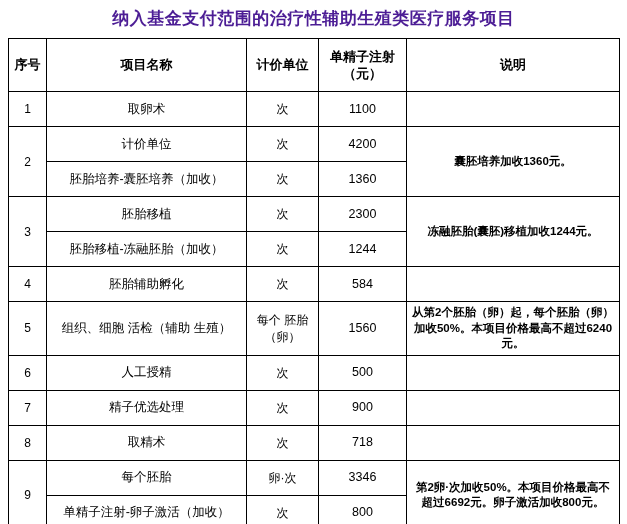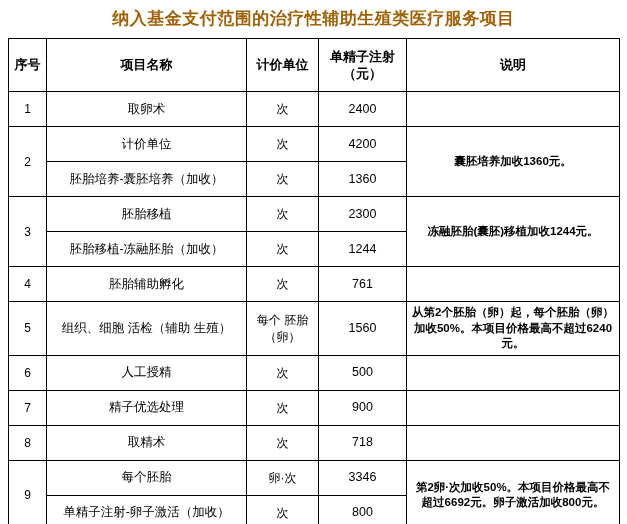--- a/index.html
+++ b/index.html
@@ -21,21 +21,21 @@
     box-sizing: border-box;
     padding: 0 8px;
   }
   .doc-title {
     text-align: center;
     font-size: 17px;
     font-weight: bold;
     letter-spacing: 0.5px;
     padding: 8px 0 9px 0;
     line-height: 1.25;
-    color: #a16207;
+    color: #4c1d95;
   }
   table.fee-table {
     width: 611px;
     border-collapse: collapse;
     table-layout: fixed;
     font-size: 12px;
   }
   table.fee-table td, table.fee-table th {
     border: 1px solid #000000;
     text-align: center;
@@ -89,21 +89,21 @@
         <th>计价单位</th>
         <th>单精子注射（元）</th>
         <th>说明</th>
       </tr>
     </thead>
     <tbody id="table-body">
         <tr class="row-tall">
           <td class="cell-no">1</td>
           <td class="cell-name">取卵术</td>
           <td class="cell-unit">次</td>
-          <td class="cell-price">2400</td>
+          <td class="cell-price">1100</td>
           <td class="cell-note"></td>
         </tr>
         <tr class="row-tall">
           <td class="cell-no" rowspan="2">2</td>
           <td class="cell-name">计价单位</td>
           <td class="cell-unit">次</td>
           <td class="cell-price">4200</td>
           <td class="cell-note" rowspan="2">囊胚培养加收1360元。</td>
         </tr>
         <tr class="row-tall">
@@ -120,21 +120,21 @@
         </tr>
         <tr class="row-tall">
           <td class="cell-name">胚胎移植-冻融胚胎（加收）</td>
           <td class="cell-unit">次</td>
           <td class="cell-price">1244</td>
         </tr>
         <tr class="row-tall">
           <td class="cell-no">4</td>
           <td class="cell-name">胚胎辅助孵化</td>
           <td class="cell-unit">次</td>
-          <td class="cell-price">761</td>
+          <td class="cell-price">584</td>
           <td class="cell-note"></td>
         </tr>
         <tr class="row-tall">
           <td class="cell-no">5</td>
           <td class="cell-name">组织、细胞 活检（辅助 生殖）</td>
           <td class="cell-unit">每个 胚胎（卵）</td>
           <td class="cell-price">1560</td>
           <td class="cell-note">从第2个胚胎（卵）起，每个胚胎（卵）加收50%。本项目价格最高不超过6240元。</td>
         </tr>
         <tr class="row-tall">

